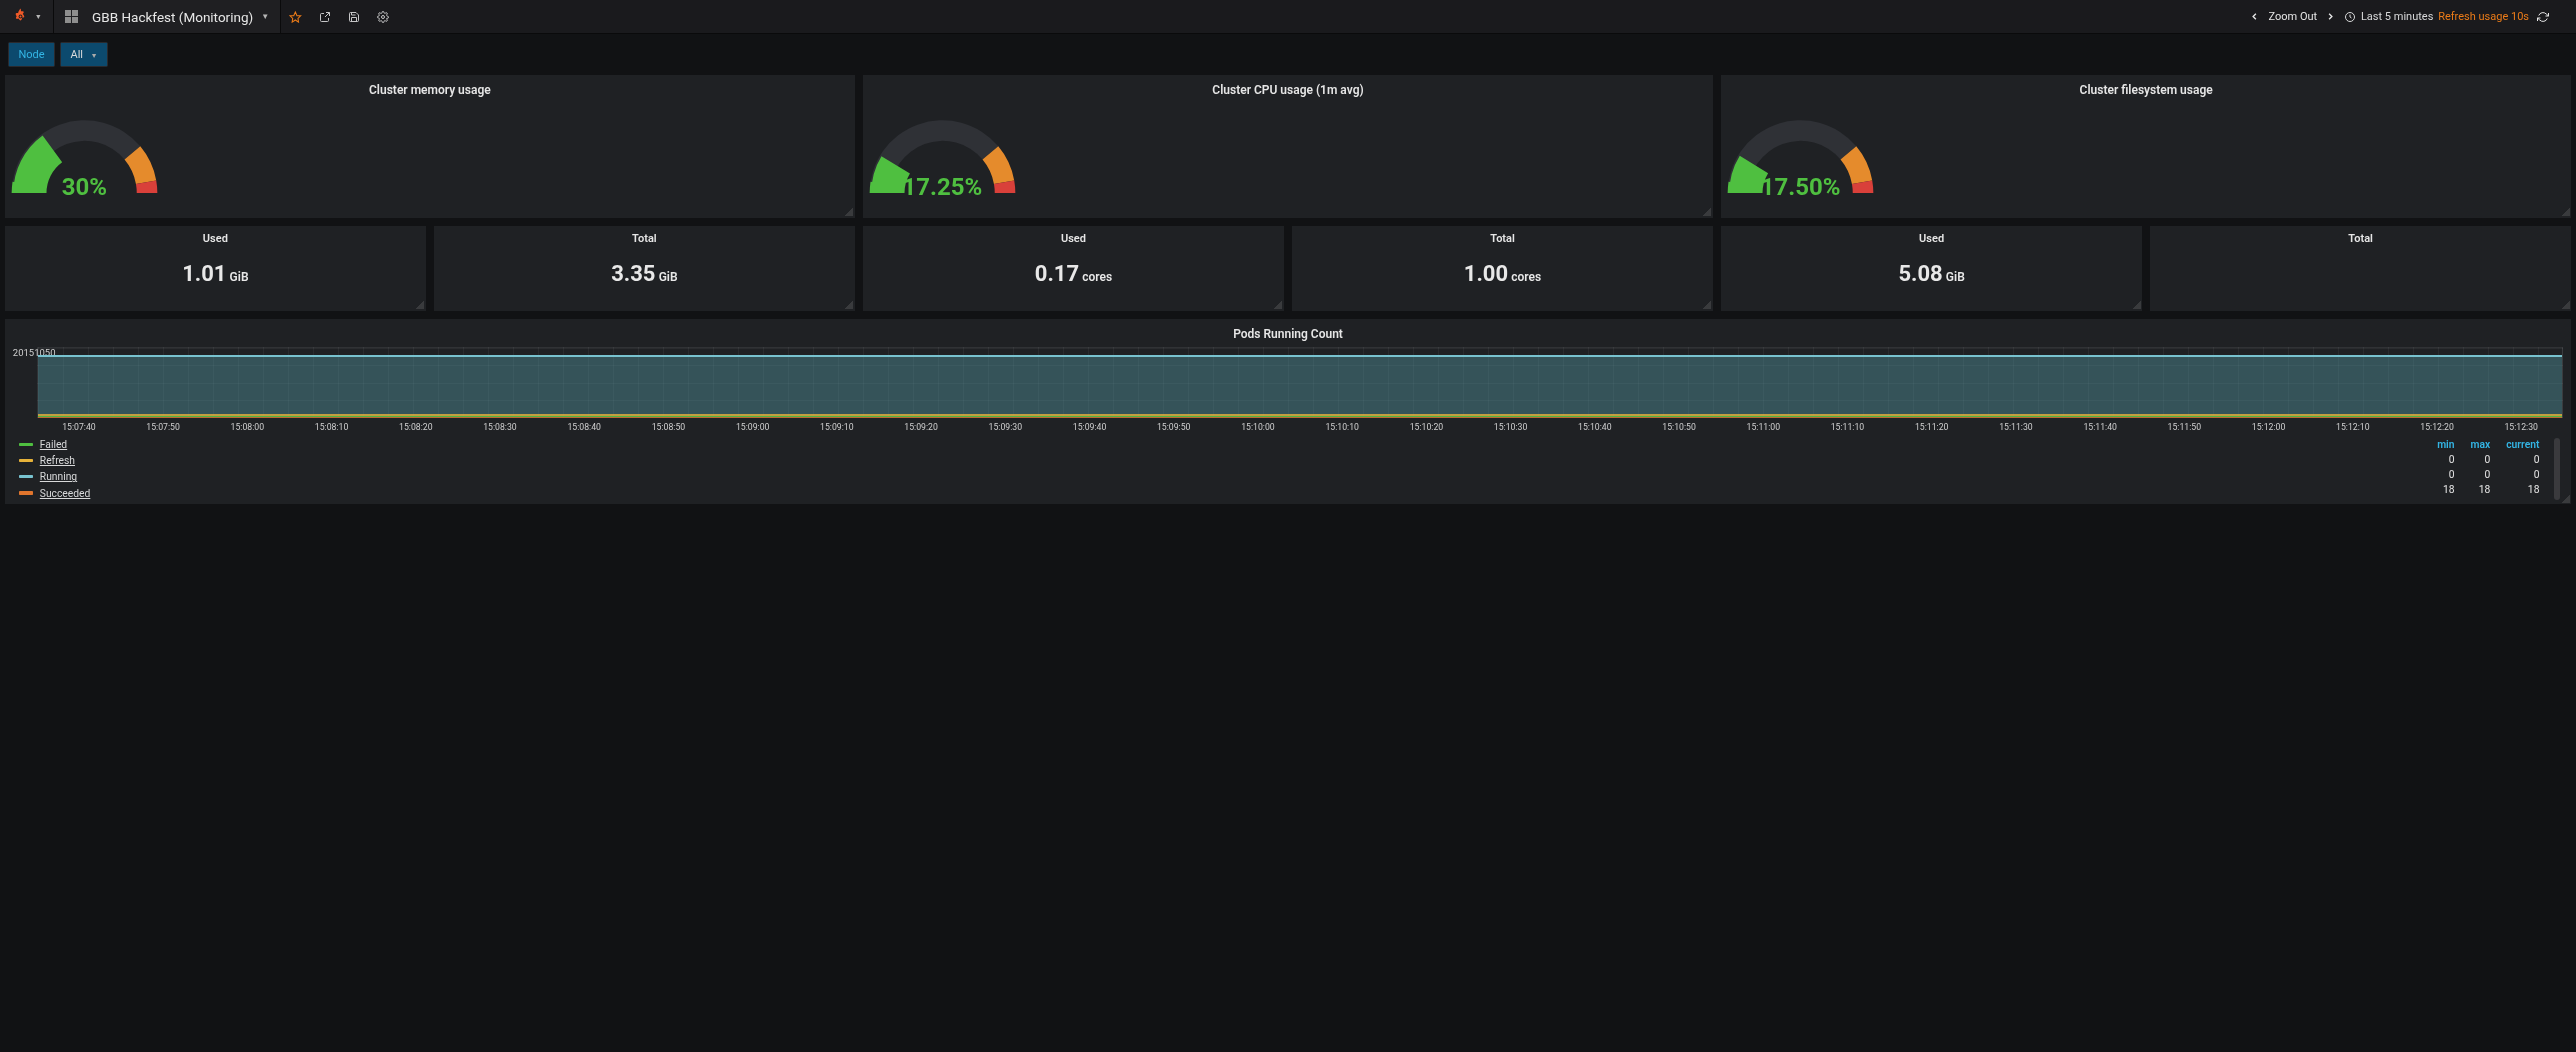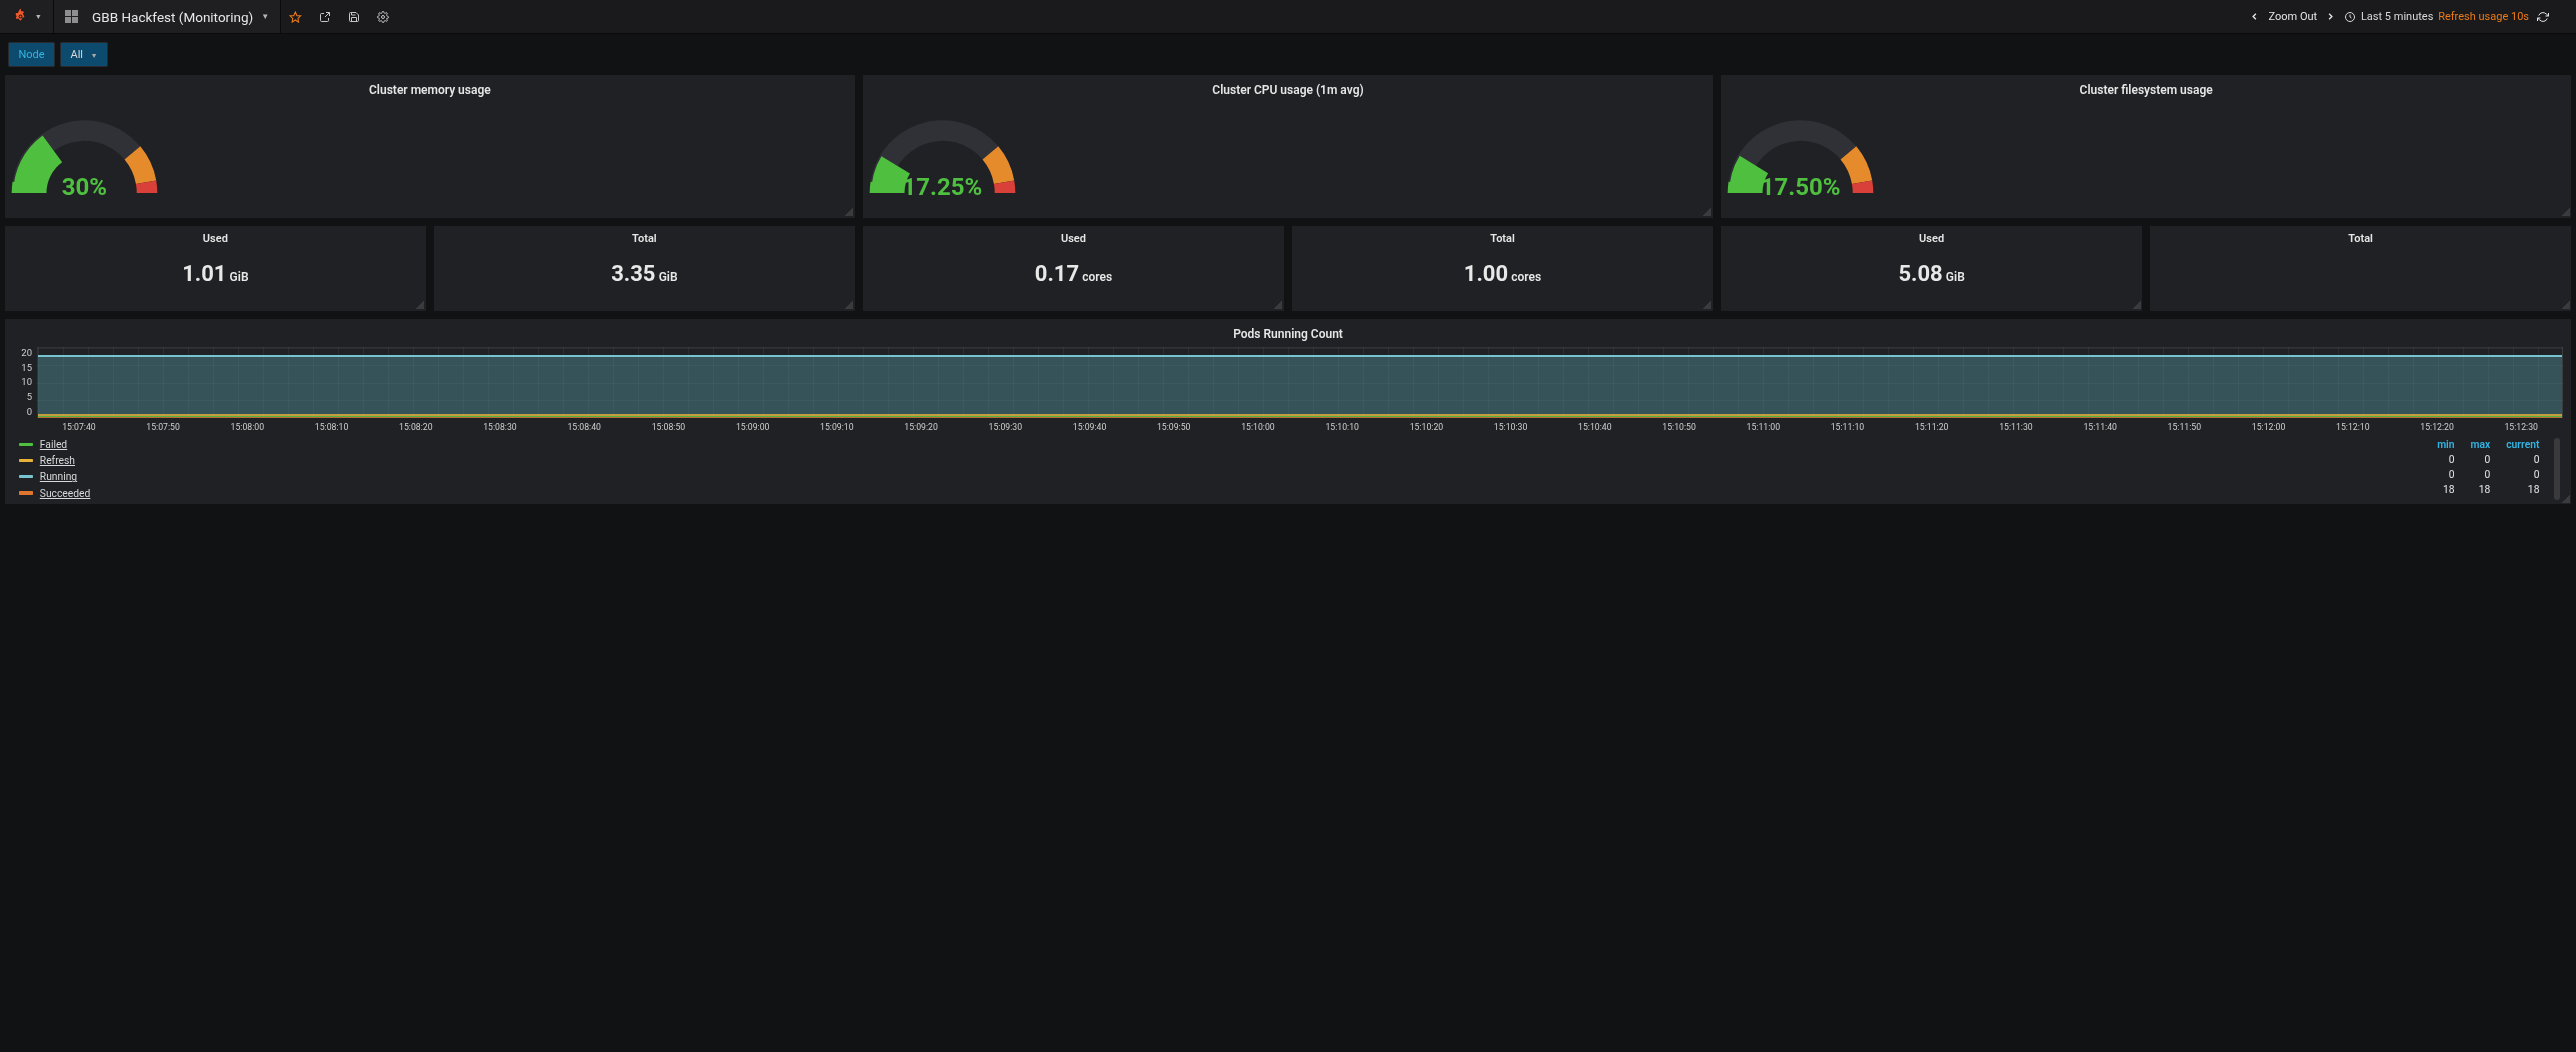--- a/index.html
+++ b/index.html
@@ -81,21 +81,21 @@
   .stat-value {
     text-align: center; font-size: 22px; font-weight: 700; color: #e8e8e8;
     padding: 14.3px 0 17.5px 0;
   }
   .stat-value .unit { font-size: 12px; font-weight: 600; margin-left: 3.2px; }
 
   
   .pods-panel { background: #1f2124; position: relative; padding-bottom: 4.8px; }
   .chart-area { display: flex; height: 73px; padding: 1.6px 8px 0 8px; }
   .y-axis {
-    display: flex; flex-direction: column; justify-content: space-between;
+    display: flex; flex-direction: row; justify-content: flex-start;
     width: 24px; text-align: right; font-size: 9.5px; color: #cfcfcf;
     padding-right: 4.8px; padding-bottom: 1.6px;
   }
   .plot {
     flex: 1; position: relative;
     background:
       repeating-linear-gradient(to right, rgba(255,255,255,0.05) 0 0.8px, transparent 0.8px 25px),
       repeating-linear-gradient(to bottom, rgba(255,255,255,0.05) 0 0.8px, transparent 0.8px 17.5px);
     border: 0.8px solid rgba(255,255,255,0.08);
   }

